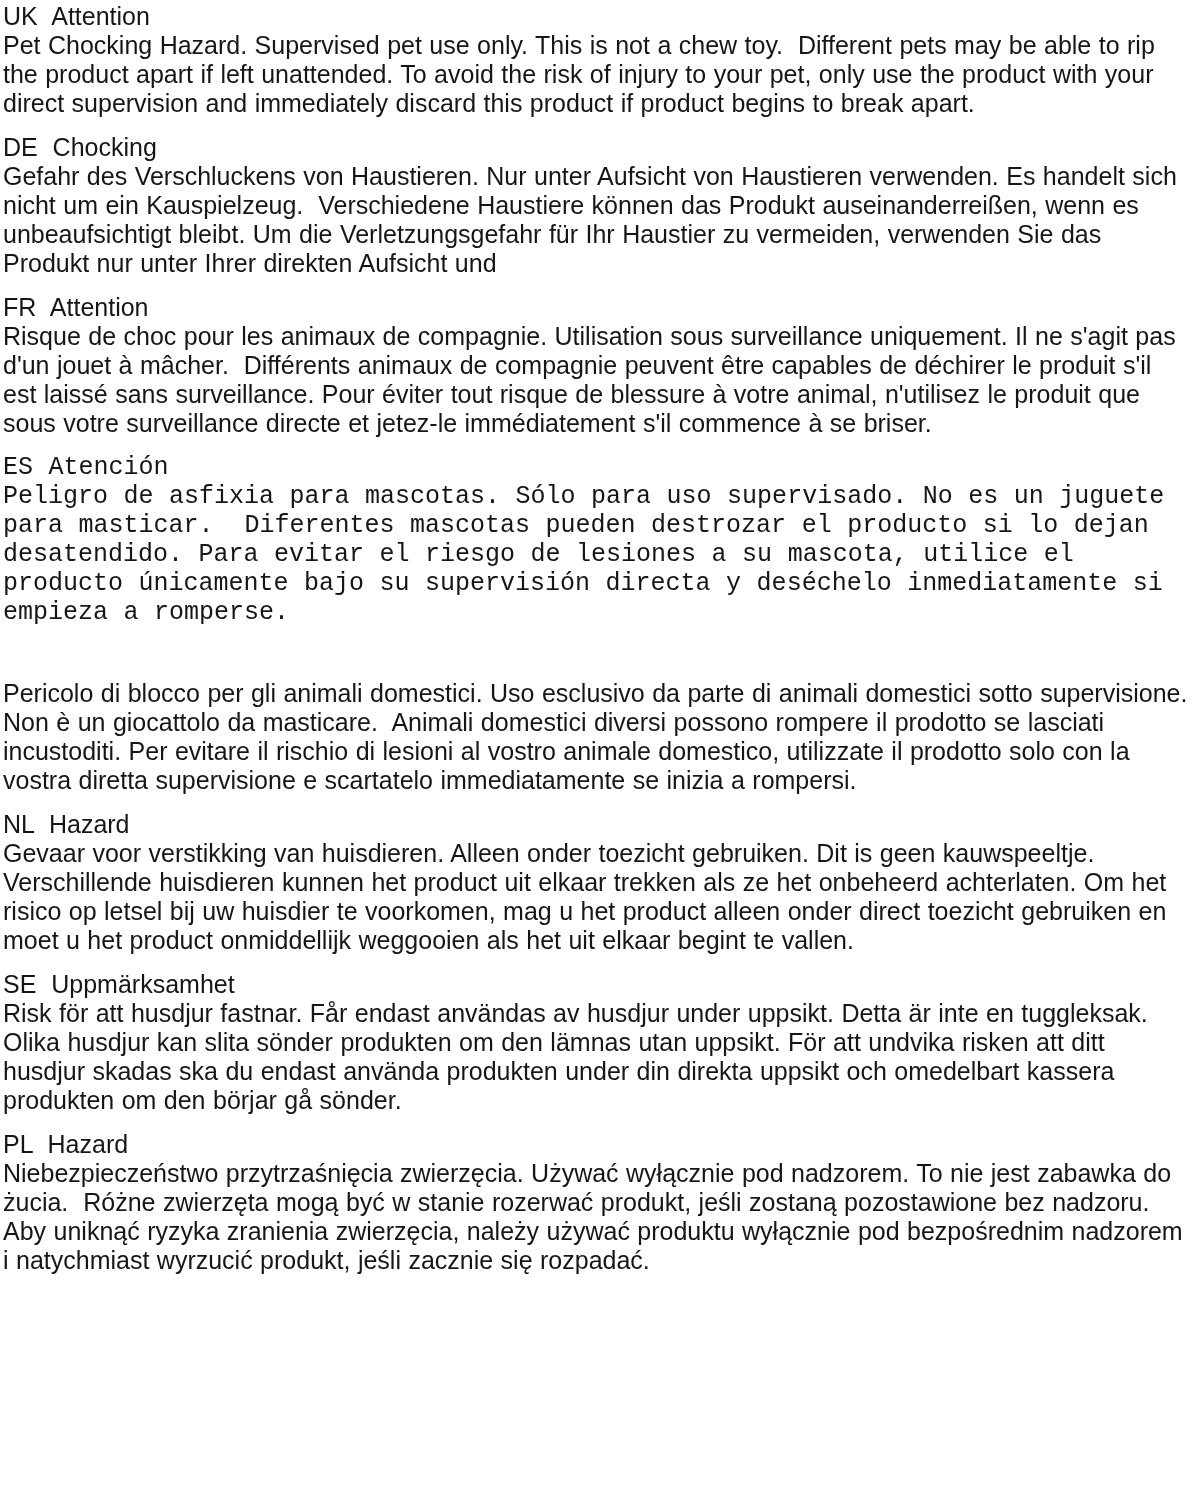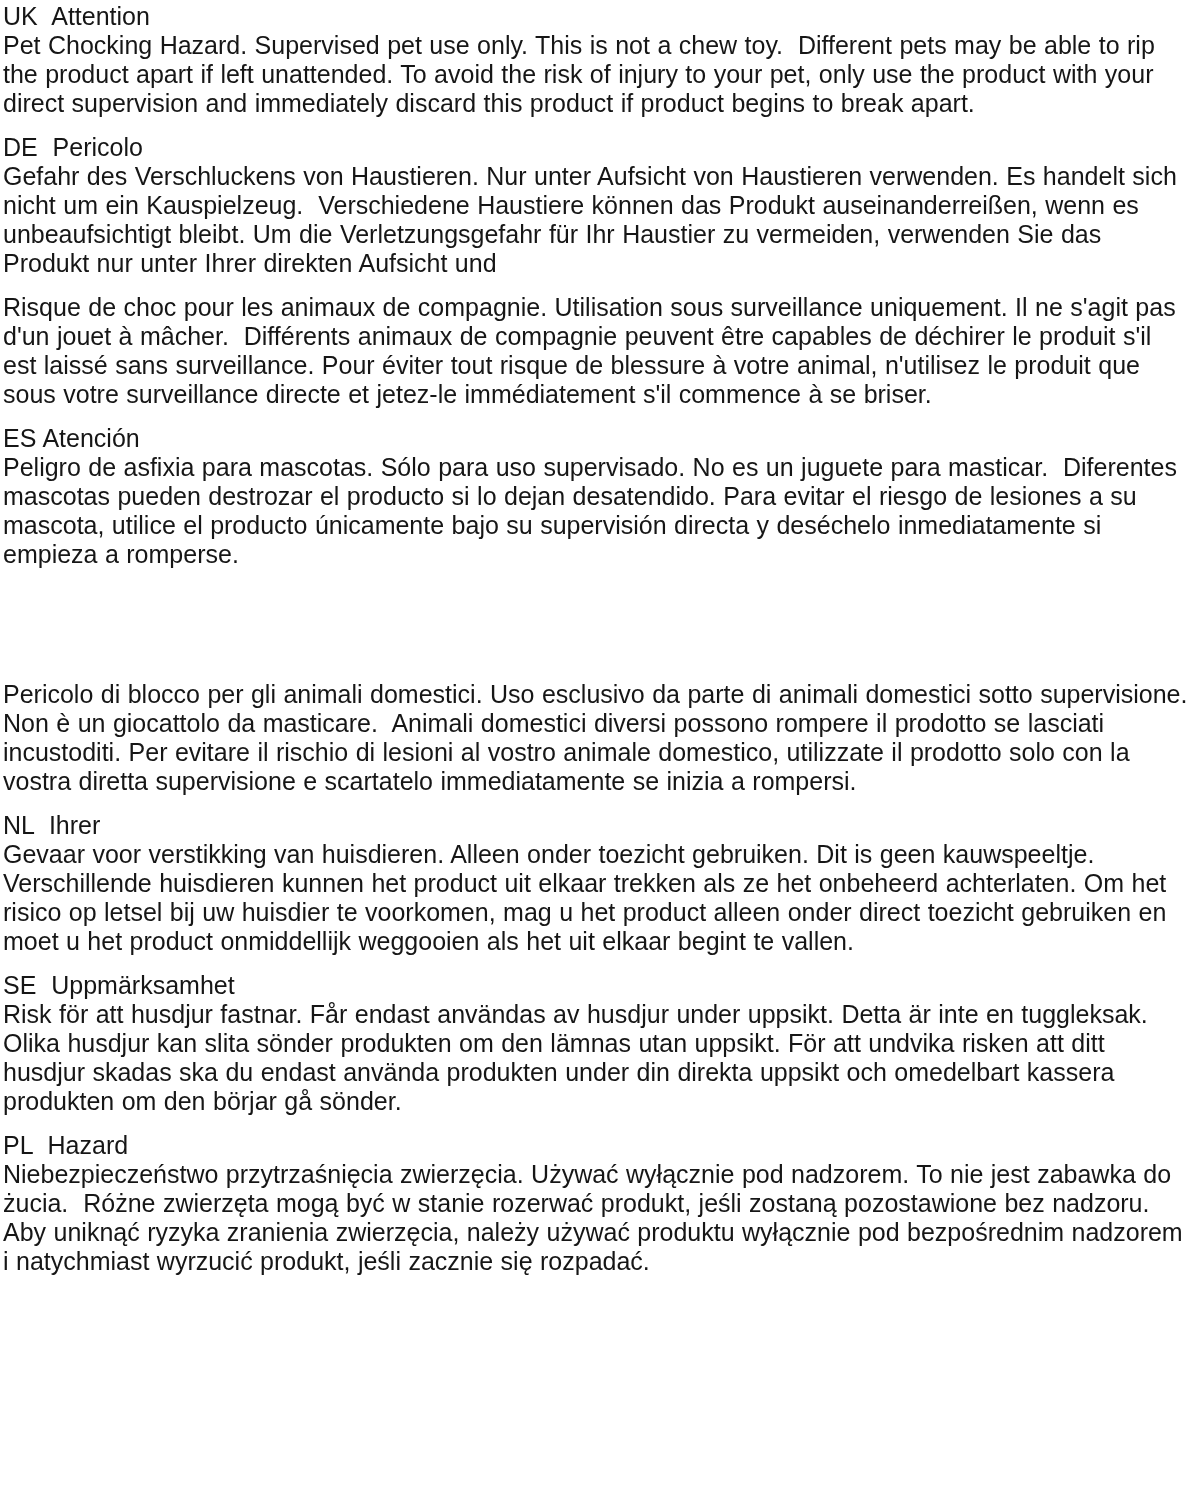--- a/index.html
+++ b/index.html
@@ -17,21 +17,22 @@
     box-sizing: border-box;
     width: 1197px;
     min-height: 1500px;
     padding: 2px 8px 10px 3px;
     background: #ffffff;
   }
   .section {
     margin: 0 0 15px 0;
   }
   .section.gap-after {
-    margin-bottom: 111px;
+    margin-bottom: 52px;
+    font-family: Liberation Mono, monospace;
   }
   .section-heading,
   .section-body {
     font-size: 25px;
     line-height: 29px;
     font-weight: 400;
     white-space: pre-wrap;      
     word-spacing: 0.02em;
   }
 </style>
@@ -39,39 +40,40 @@
 <body>
 
 <div class="page">
 
   <section class="section">
     <div class="section-heading">UK  Attention</div>
     <div class="section-body">Pet Chocking Hazard. Supervised pet use only. This is not a chew toy.  Different pets may be able to rip the product apart if left unattended. To avoid the risk of injury to your pet, only use the product with your direct supervision and immediately discard this product if product begins to break apart.</div>
   </section>
 
   <section class="section">
-    <div class="section-heading">DE  Pericolo</div>
+    <div class="section-heading">DE  Chocking</div>
     <div class="section-body">Gefahr des Verschluckens von Haustieren. Nur unter Aufsicht von Haustieren verwenden. Es handelt sich nicht um ein Kauspielzeug.  Verschiedene Haustiere können das Produkt auseinanderreißen, wenn es unbeaufsichtigt bleibt. Um die Verletzungsgefahr für Ihr Haustier zu vermeiden, verwenden Sie das Produkt nur unter Ihrer direkten Aufsicht und</div>
   </section>
 
   <section class="section">
+    <div class="section-heading">FR  Attention</div>
     <div class="section-body">Risque de choc pour les animaux de compagnie. Utilisation sous surveillance uniquement. Il ne s'agit pas d'un jouet à mâcher.  Différents animaux de compagnie peuvent être capables de déchirer le produit s'il est laissé sans surveillance. Pour éviter tout risque de blessure à votre animal, n'utilisez le produit que sous votre surveillance directe et jetez-le immédiatement s'il commence à se briser.</div>
   </section>
 
   <section class="section gap-after">
     <div class="section-heading">ES Atención</div>
     <div class="section-body">Peligro de asfixia para mascotas. Sólo para uso supervisado. No es un juguete para masticar.  Diferentes mascotas pueden destrozar el producto si lo dejan desatendido. Para evitar el riesgo de lesiones a su mascota, utilice el producto únicamente bajo su supervisión directa y deséchelo inmediatamente si empieza a romperse.</div>
   </section>
 
   <section class="section">
     <div class="section-body">Pericolo di blocco per gli animali domestici. Uso esclusivo da parte di animali domestici sotto supervisione. Non è un giocattolo da masticare.  Animali domestici diversi possono rompere il prodotto se lasciati incustoditi. Per evitare il rischio di lesioni al vostro animale domestico, utilizzate il prodotto solo con la vostra diretta supervisione e scartatelo immediatamente se inizia a rompersi.</div>
   </section>
 
   <section class="section">
-    <div class="section-heading">NL  Ihrer</div>
+    <div class="section-heading">NL  Hazard</div>
     <div class="section-body">Gevaar voor verstikking van huisdieren. Alleen onder toezicht gebruiken. Dit is geen kauwspeeltje.  Verschillende huisdieren kunnen het product uit elkaar trekken als ze het onbeheerd achterlaten. Om het risico op letsel bij uw huisdier te voorkomen, mag u het product alleen onder direct toezicht gebruiken en moet u het product onmiddellijk weggooien als het uit elkaar begint te vallen.</div>
   </section>
 
   <section class="section">
     <div class="section-heading">SE  Uppmärksamhet</div>
     <div class="section-body">Risk för att husdjur fastnar. Får endast användas av husdjur under uppsikt. Detta är inte en tuggleksak.  Olika husdjur kan slita sönder produkten om den lämnas utan uppsikt. För att undvika risken att ditt husdjur skadas ska du endast använda produkten under din direkta uppsikt och omedelbart kassera produkten om den börjar gå sönder.</div>
   </section>
 
   <section class="section">
     <div class="section-heading">PL  Hazard</div>

